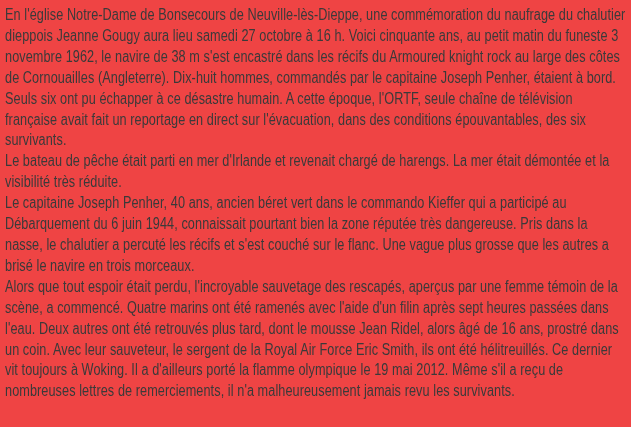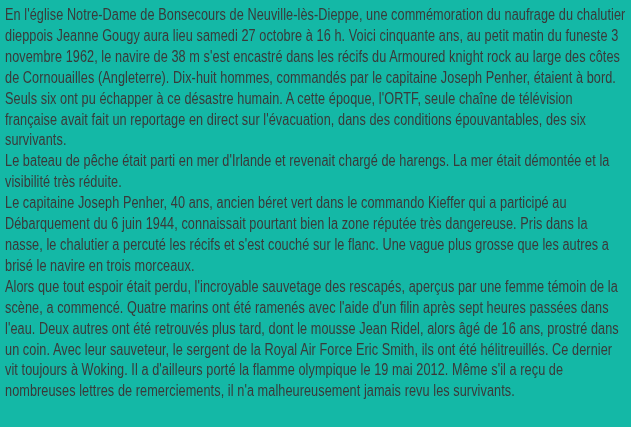--- a/index.html
+++ b/index.html
@@ -10,21 +10,21 @@
     width: 631px;
     height: 427px;
     overflow: hidden;
     background: #eeeeee;
   }
   .article {
     box-sizing: border-box;
     width: 631px;
     min-height: 427px;
     padding: 5px 4px 5px 5px;
-    background: #14b8a6;
+    background: #ef4444;
   }
   .article p {
     margin: 0;
     padding: 0;
     font-family: "Liberation Sans", "DejaVu Sans", sans-serif;
     font-size: 15.6px;
     line-height: 20.9px;
     color: #3a3a3a;
     
     width: 123%;

